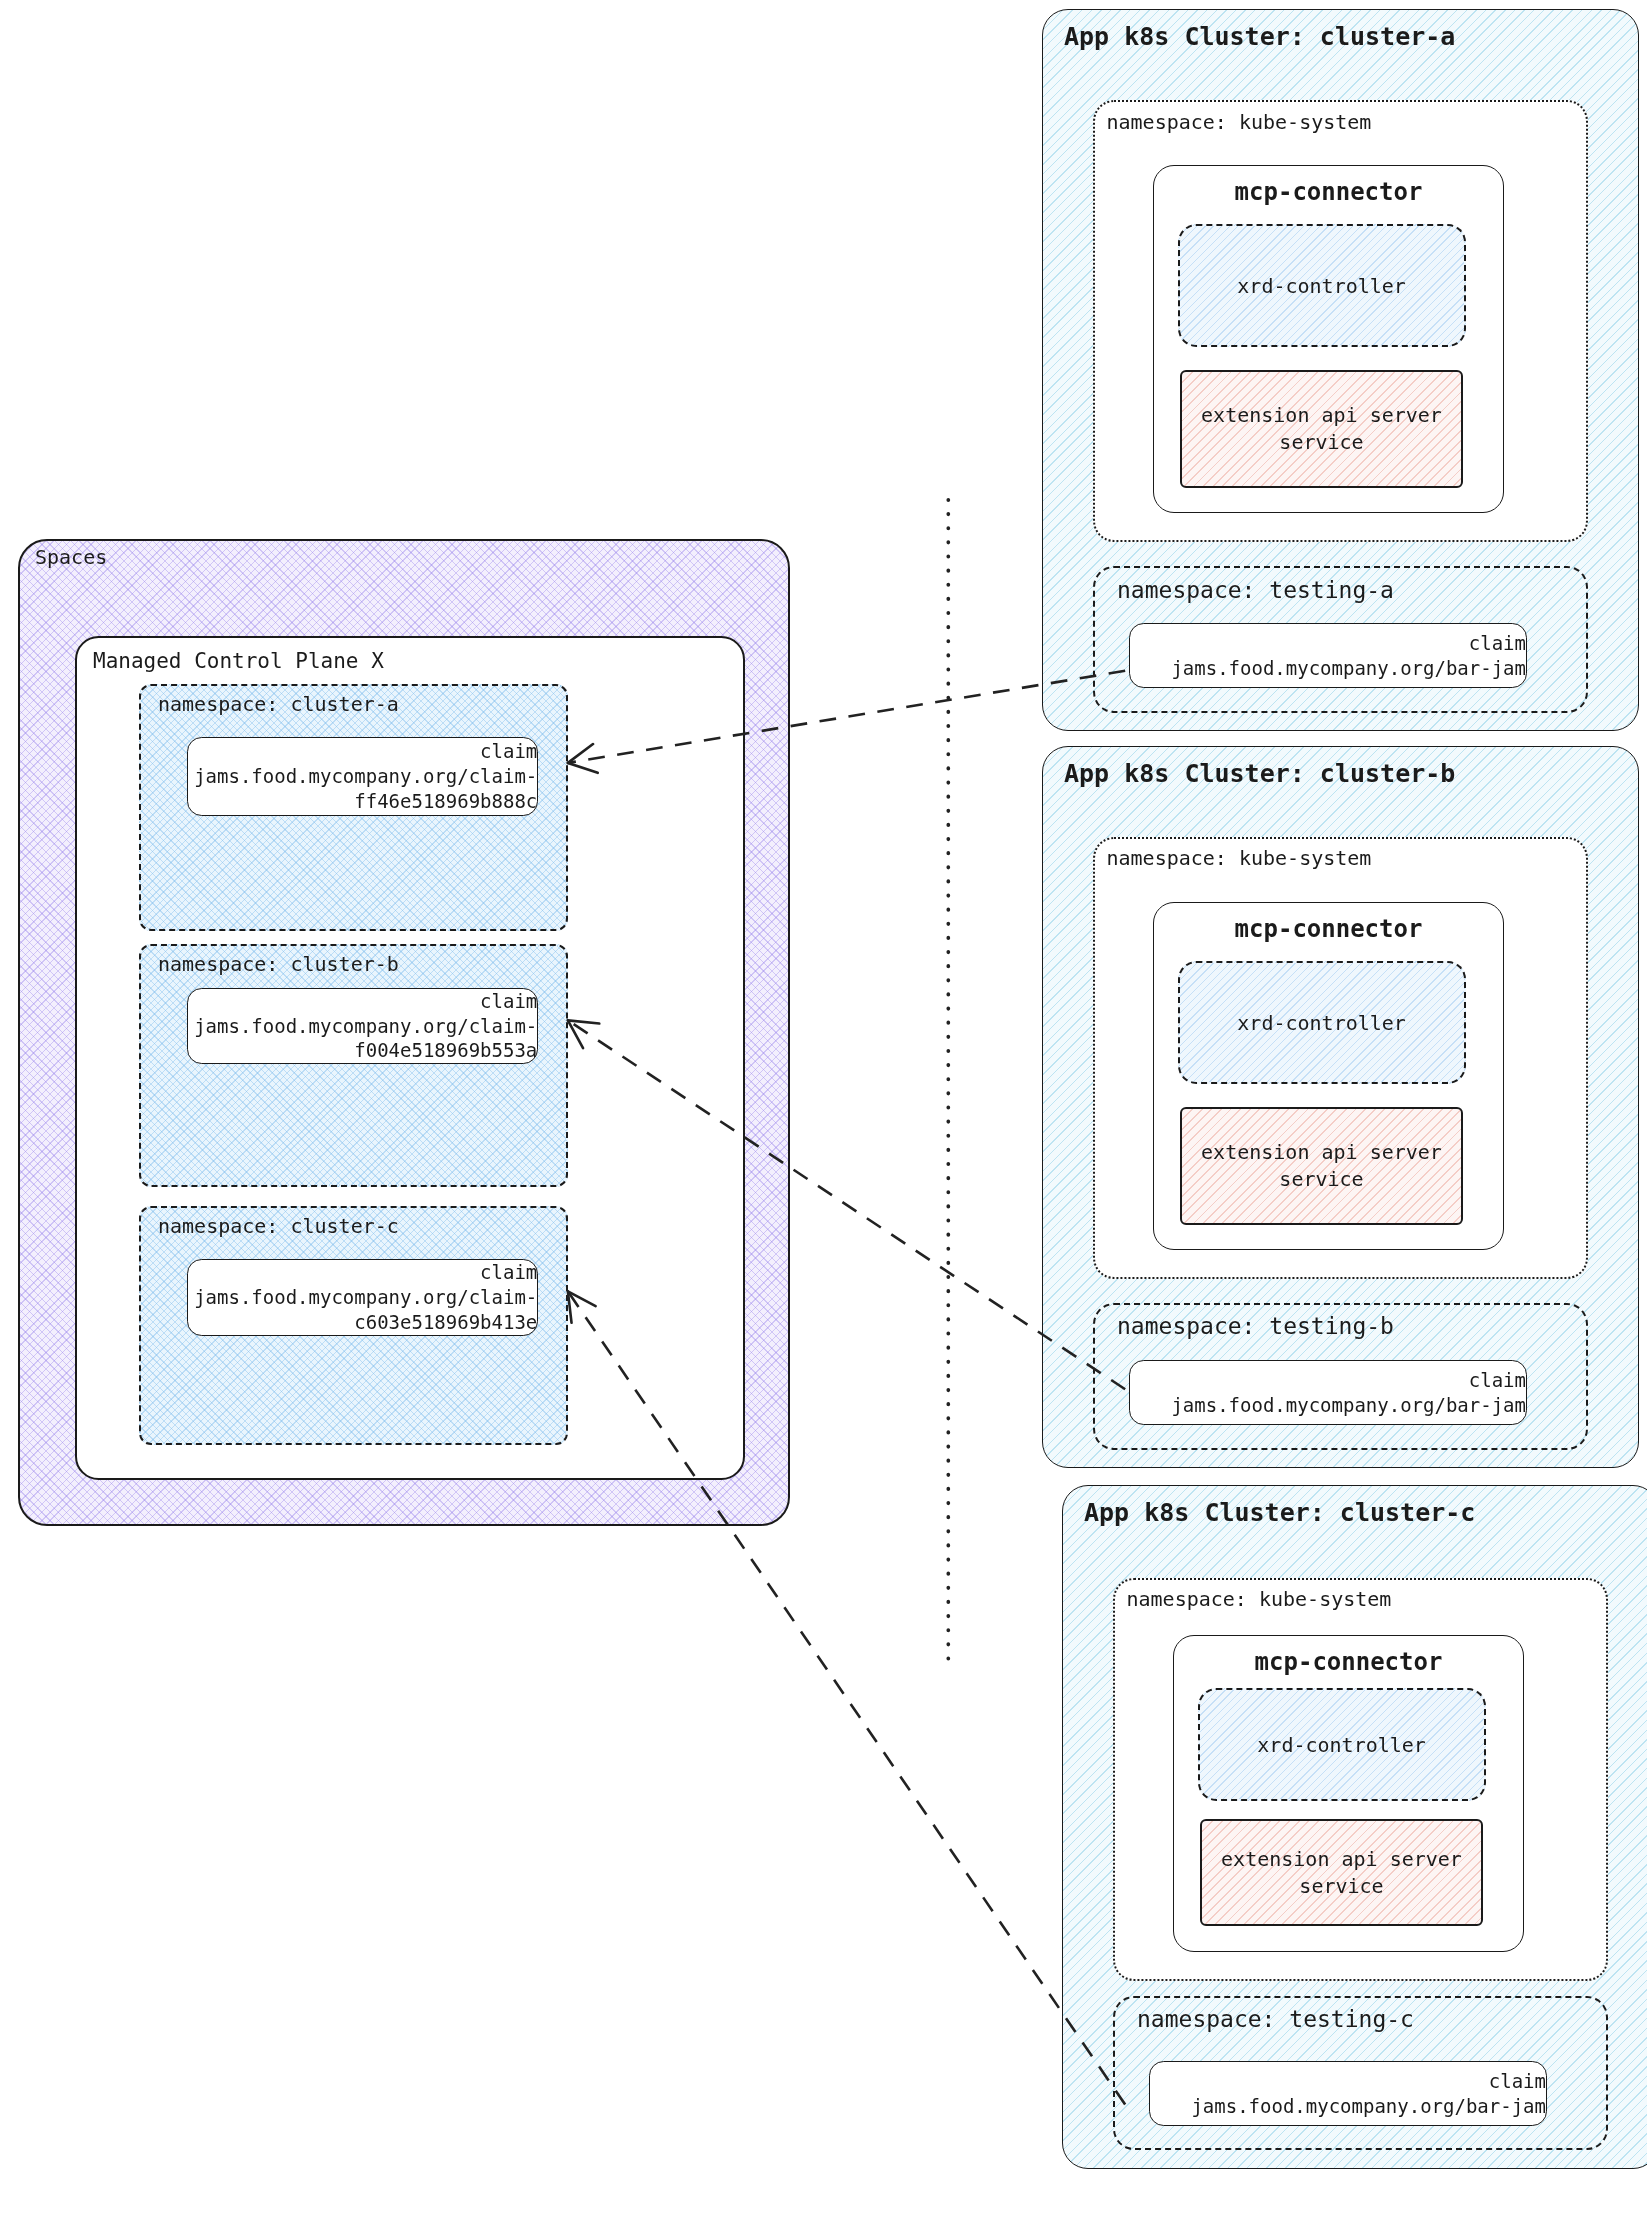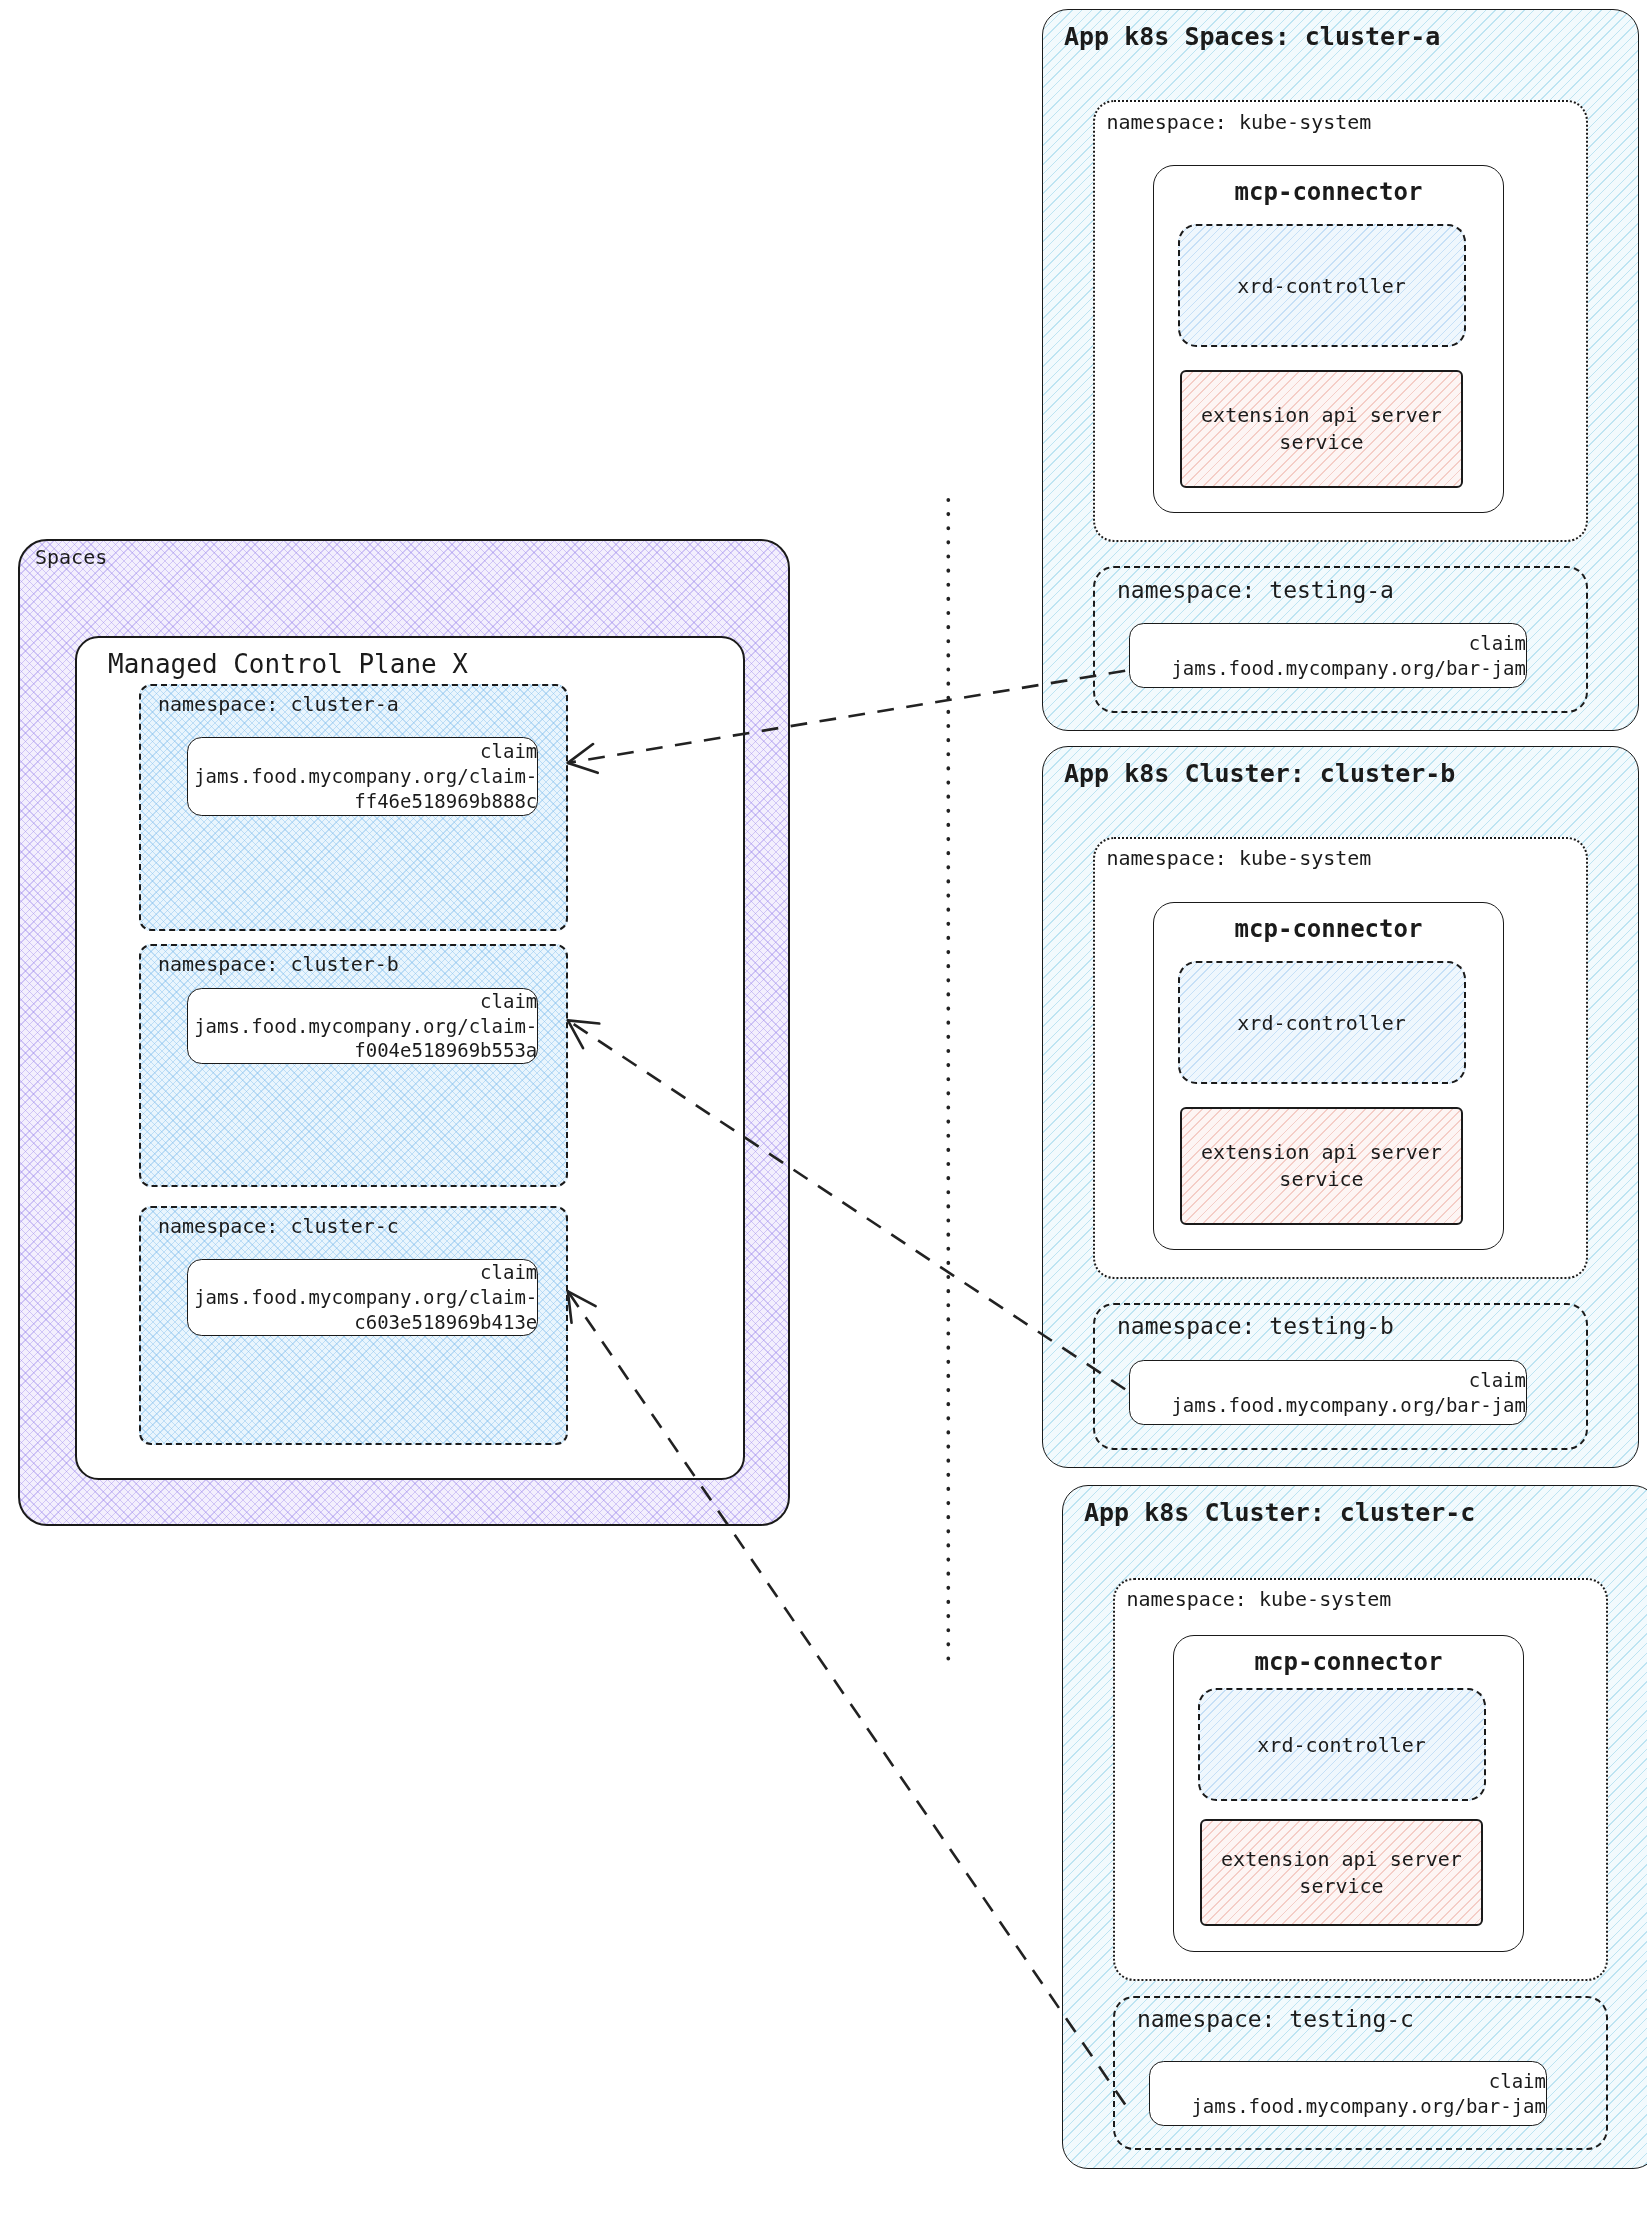--- a/index.html
+++ b/index.html
@@ -20,21 +20,21 @@
     background:
       repeating-linear-gradient(45deg,  rgba(150,128,235,0.38) 0 1px, transparent 1px 5.8px),
       repeating-linear-gradient(135deg, rgba(150,128,235,0.38) 0 1px, transparent 1px 5.8px),
       #f3effd;
   }
   .spaces-label{left:14.7px;top:4.2px;font-size:20px;}
   .mcpx{
     left:55px;top:95px;width:670px;height:844px;
     border:2.1px solid #1a1a1a;border-radius:23.6px;background:#ffffff;
   }
-  .mcpx-label{left:15.7px;top:10.5px;font-size:26px;margin-left:15px;}
+  .mcpx-label{left:15.7px;top:10.5px;font-size:21px;}
   .ns{
     left:62px;width:429px;
     border:2.6px dashed #1a1a1a;border-radius:12px;
     background:
       repeating-linear-gradient(45deg,  rgba(120,185,235,0.40) 0 1px, transparent 1px 5.2px),
       repeating-linear-gradient(135deg, rgba(120,185,235,0.40) 0 1px, transparent 1px 5.2px),
       #e9f5fd;
     padding-left: 31px;
   }
   .ns-label{left:16.7px;top:6.3px;font-size:20px;}
@@ -157,21 +157,21 @@
         <div class="abs claim claim-left">
           <div>claim</div>
           <div>jams.food.mycompany.org/claim-</div>
           <div>c603e518969b413e</div>
         </div>
       </div>
     </div>
   </section>
 
   <section class="abs cluster cl-a">
-    <div class="box-label cluster-title">App k8s Spaces: cluster-a</div>
+    <div class="box-label cluster-title">App k8s Cluster: cluster-a</div>
     <div class="abs kube">
       <div class="box-label kube-label">namespace: kube-system</div>
       <div class="abs mcpc">
         <span class="mcpc-title">mcp-connector</span>
         <div class="abs xrd">
           <span>xrd-controller</span>
         </div>
         <div class="abs extapi">
           <span>extension api server</span>
           <span>service</span>

